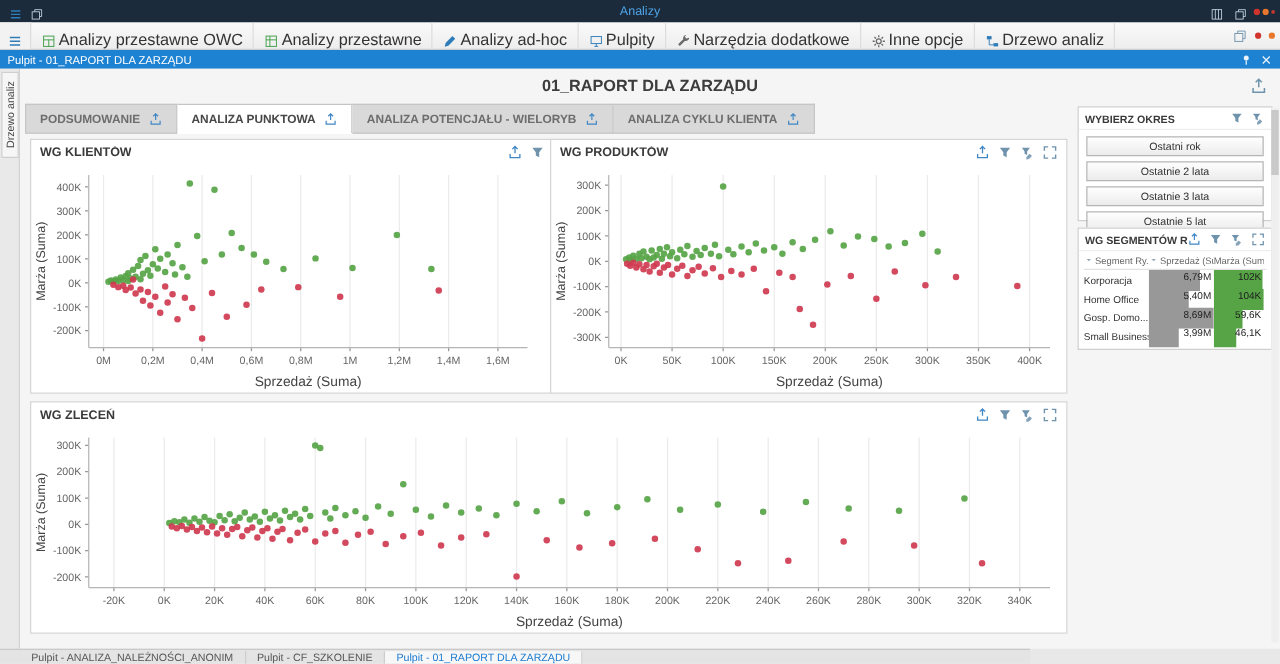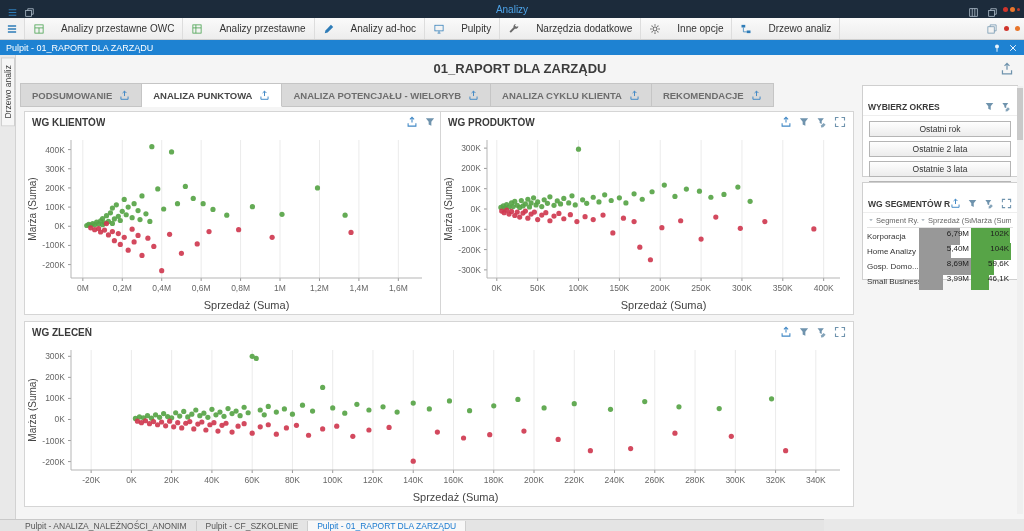--- a/index.html
+++ b/index.html
@@ -11,21 +11,21 @@
     display:flex;align-items:center;padding:0 4px;}
   .topbar .title{position:absolute;left:0;right:0;text-align:center;font-size:10px;color:#4da3e8;}
   .topbar .ticn{width:11px;height:11px;display:inline-block;margin:0 3px;}
   .logo-dots{margin-left:auto;display:flex;align-items:center;gap:2px;}
   .dot{width:5px;height:5px;border-radius:50%;}
 
   
   .toolbar{position:absolute;left:0;top:18px;width:1024px;height:22px;
     background:linear-gradient(#fafafa,#ededed);border-bottom:1px solid #cfcfcf;
     display:flex;align-items:stretch;}
-  .tbtn{display:flex;align-items:center;gap:16px;padding:0 8px;font-size:10px;color:#333;
+  .tbtn{display:flex;align-items:flex-end;gap:2px;padding:0 8px;font-size:13px;color:#333;
     border-right:1px solid #ddd;white-space:nowrap;cursor:default;}
   .tbtn.menu{padding:0 6px;background:#f2f2f2;}
   .toolbar-right{margin-left:auto;display:flex;align-items:center;padding-right:4px;gap:6px;}
 
   .icn{width:12px;height:12px;display:inline-block;flex:0 0 auto;}
   .icn svg{display:block;width:100%;height:100%;}
   .c-blue{color:#2e7cb8}.c-green{color:#3f9e46}.c-gray{color:#6a6a6a}.c-steel{color:#6f93ad}
   .c-exp{color:#3f87c5}.c-white{color:#c7d6e2}
 
   
@@ -64,21 +64,21 @@
 
   #chart-panel-0{left:8px;top:56px;width:456px;height:204px;}
   #chart-panel-1{left:424px;top:56px;width:414px;height:204px;}
   #chart-panel-2{left:8px;top:266px;width:830px;height:186px;}
 
   
   .sidebar{position:absolute;left:846px;top:30px;width:156px;height:430px;}
   .side-panel{position:absolute;left:0;background:#fff;border:1px solid #cfcfcf;width:156px;}
   #period-panel{top:0;height:92px;}
   #segments-panel{top:97px;height:98px;}
-  .side-h{height:18px;display:flex;align-items:center;padding:0 5px;border-bottom:1px solid #eee;margin-top:12px;}
+  .side-h{height:18px;display:flex;align-items:center;padding:0 5px;border-bottom:1px solid #eee;}
   .side-title{font-size:8.5px;font-weight:bold;color:#3a3a3a;white-space:nowrap;overflow:hidden;}
   .side-h .panel-icons .icn{width:11px;height:11px;}
   .pbtns{display:grid;grid-template-columns:1fr;gap:4px;padding:5px 6px 0 6px;}
   .pbtn{height:16px;font-size:8.5px;border:1px solid #b5b5b5;color:#333;
     background:linear-gradient(#fefefe,#ececec);display:flex;align-items:center;justify-content:center;
     white-space:nowrap;cursor:default;}
   .pbtn.disabled{color:#9d9d9d;background:#f1f1f1;border-color:#d0d0d0;}
 
   .seg-table{padding:1px 4px;}
   .seg-row{display:grid;grid-template-columns:52px 52px 40px;height:15px;align-items:center;
@@ -266,29 +266,20 @@
       <span>ANALIZA POTENCJAŁU - WIELORYB</span>
       <span class="icn c-exp">
           <svg viewBox="0 0 16 16" width="100%" height="100%">
             <path d="M8 1.8v7M5.2 4.4L8 1.6l2.8 2.8" fill="none" stroke="currentColor" stroke-width="1.4"></path>
             <path d="M2.8 9.5v4h10.4v-4" fill="none" stroke="currentColor" stroke-width="1.4"></path>
           </svg>
         </span>
     </div>
     <div class="tab">
       <span>ANALIZA CYKLU KLIENTA</span>
-      <span class="icn c-exp">
-          <svg viewBox="0 0 16 16" width="100%" height="100%">
-            <path d="M8 1.8v7M5.2 4.4L8 1.6l2.8 2.8" fill="none" stroke="currentColor" stroke-width="1.4"></path>
-            <path d="M2.8 9.5v4h10.4v-4" fill="none" stroke="currentColor" stroke-width="1.4"></path>
-          </svg>
-        </span>
-    </div>
-    <div class="tab">
-      <span>REKOMENDACJE</span>
       <span class="icn c-exp">
           <svg viewBox="0 0 16 16" width="100%" height="100%">
             <path d="M8 1.8v7M5.2 4.4L8 1.6l2.8 2.8" fill="none" stroke="currentColor" stroke-width="1.4"></path>
             <path d="M2.8 9.5v4h10.4v-4" fill="none" stroke="currentColor" stroke-width="1.4"></path>
           </svg>
         </span>
     </div>
   </div>
 
   <div class="panel" id="chart-panel-0">
@@ -888,21 +879,21 @@
           <span class="seg-cell bar-cell">
               <span class="bar" style="width: 78%;"></span>
               <span class="bar-label">6,79M</span>
             </span>
           <span class="seg-cell bar-cell">
               <span class="bar green" style="width: 98%;"></span>
               <span class="bar-label">102K</span>
             </span>
         </div>
         <div class="seg-row">
-          <span class="seg-cell">Home Analizy</span>
+          <span class="seg-cell">Home Office</span>
           <span class="seg-cell bar-cell">
               <span class="bar" style="width: 62%;"></span>
               <span class="bar-label">5,40M</span>
             </span>
           <span class="seg-cell bar-cell">
               <span class="bar green" style="width: 100%;"></span>
               <span class="bar-label">104K</span>
             </span>
         </div>
         <div class="seg-row">

